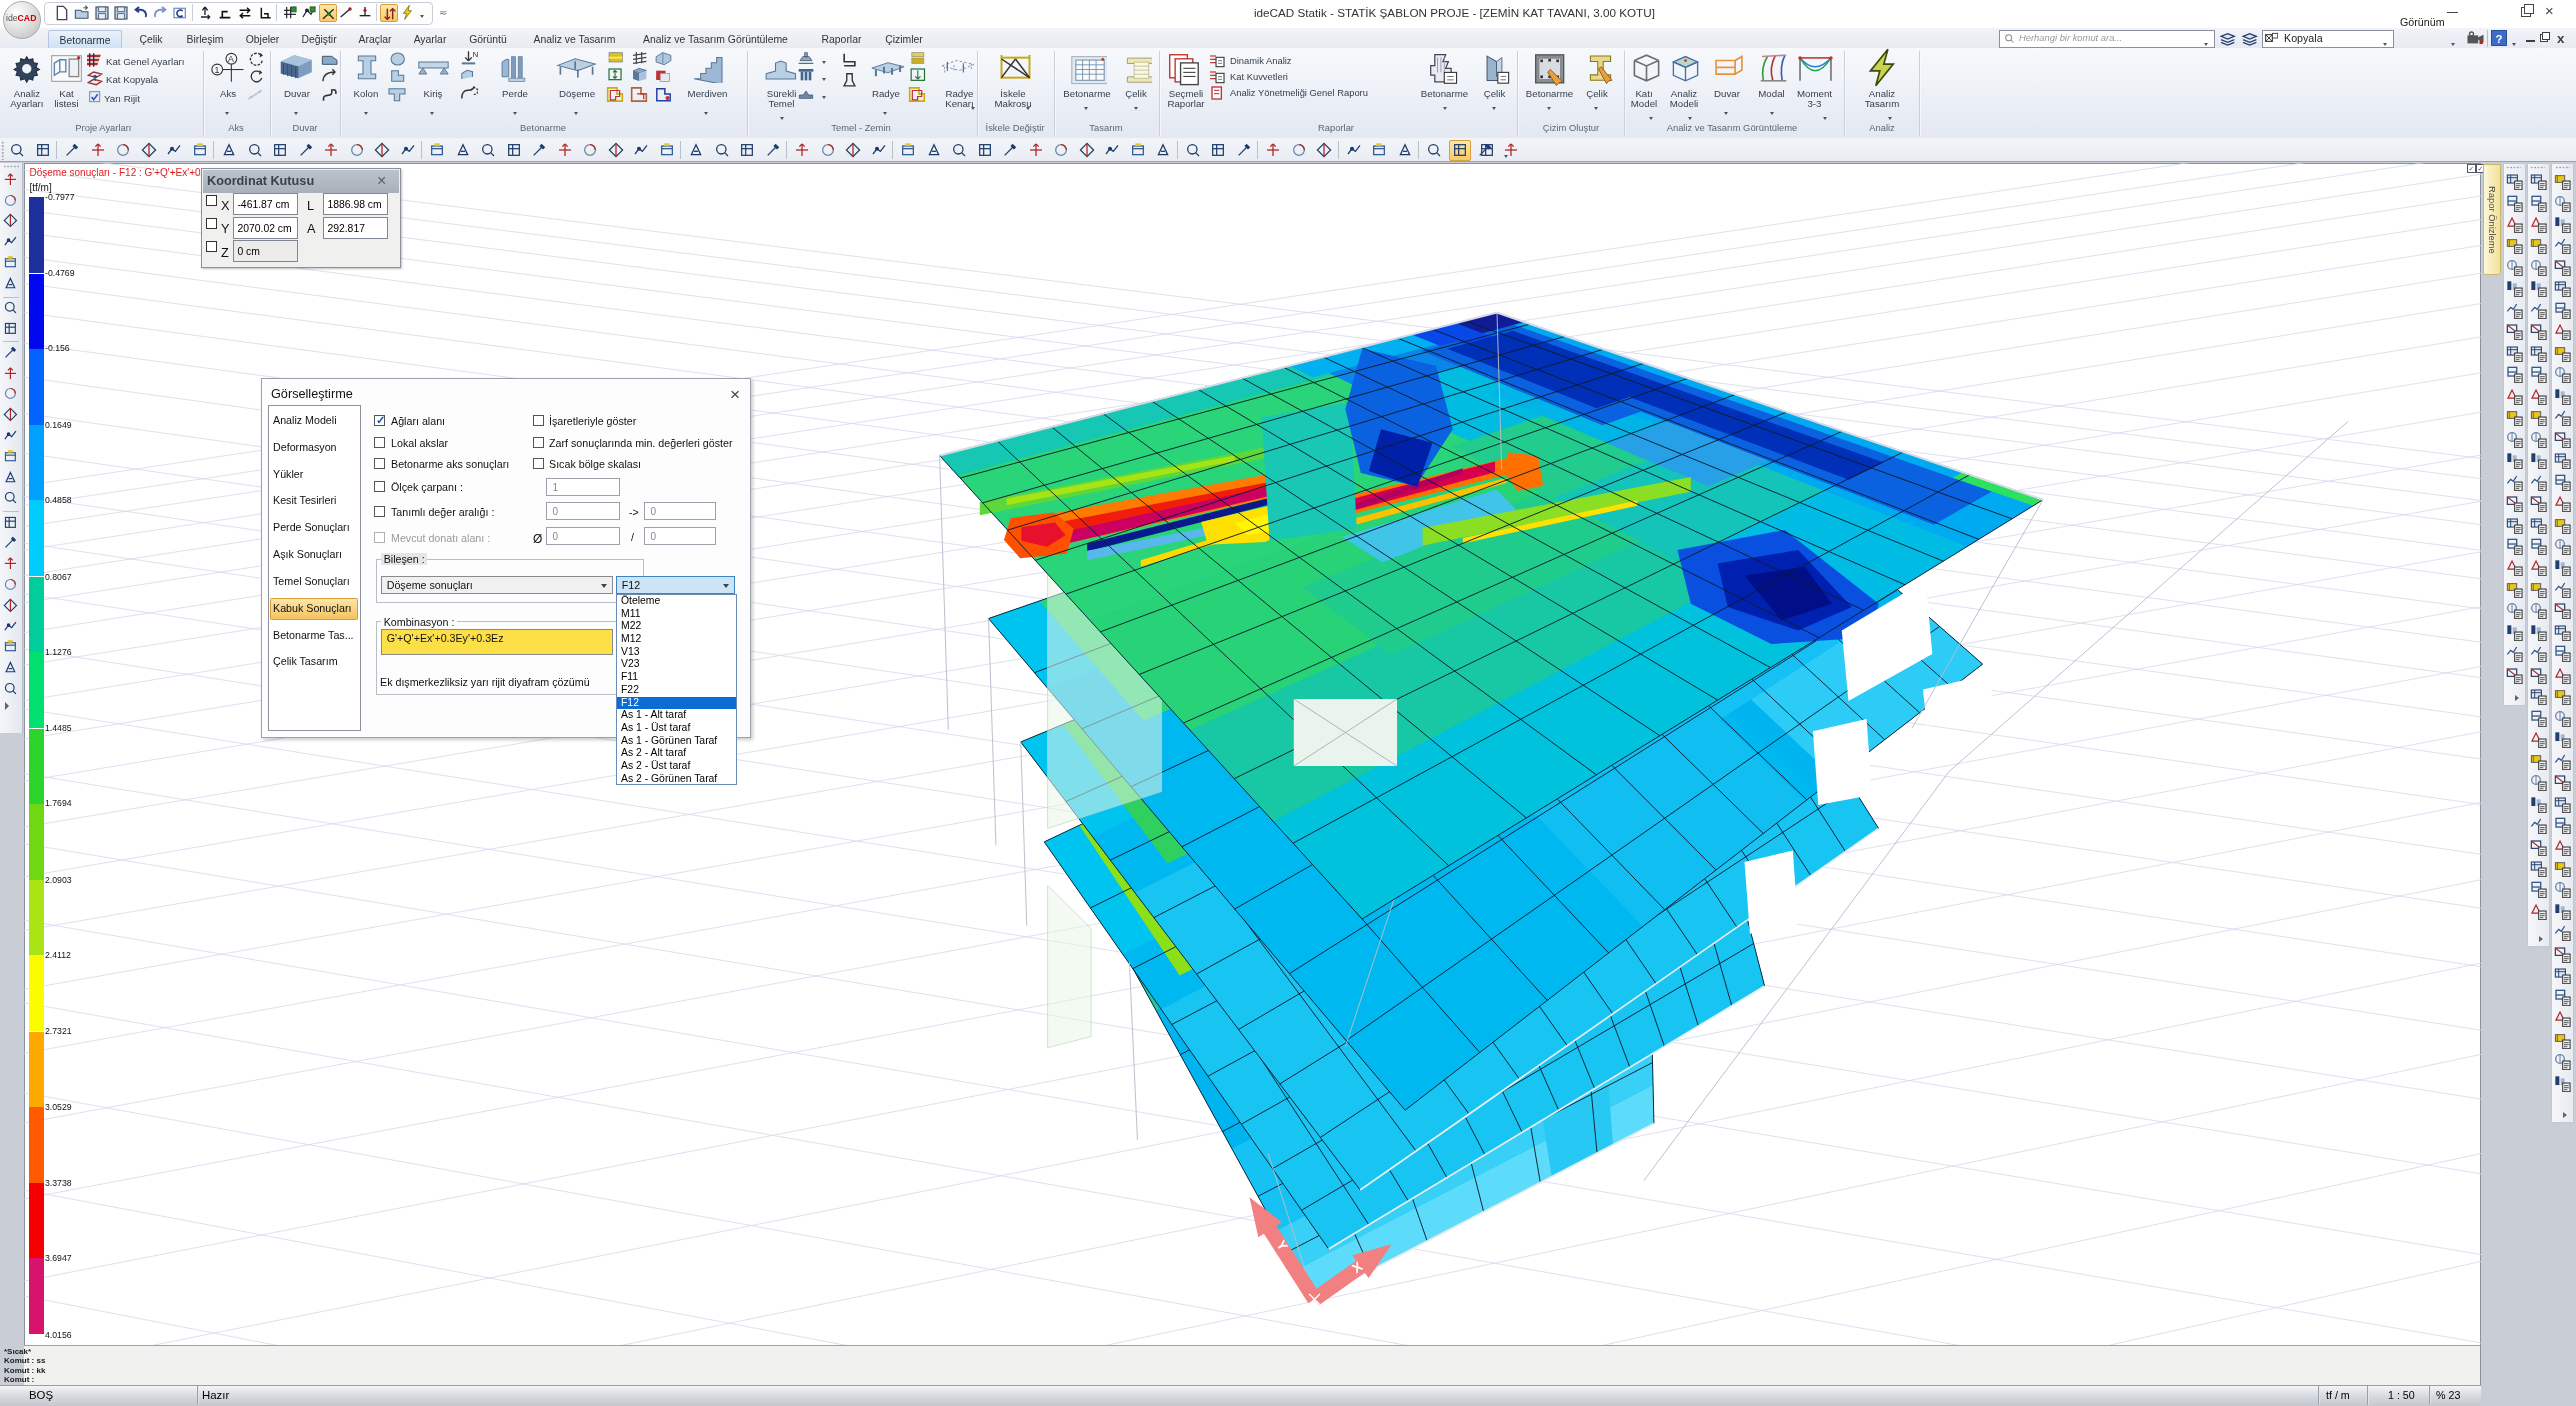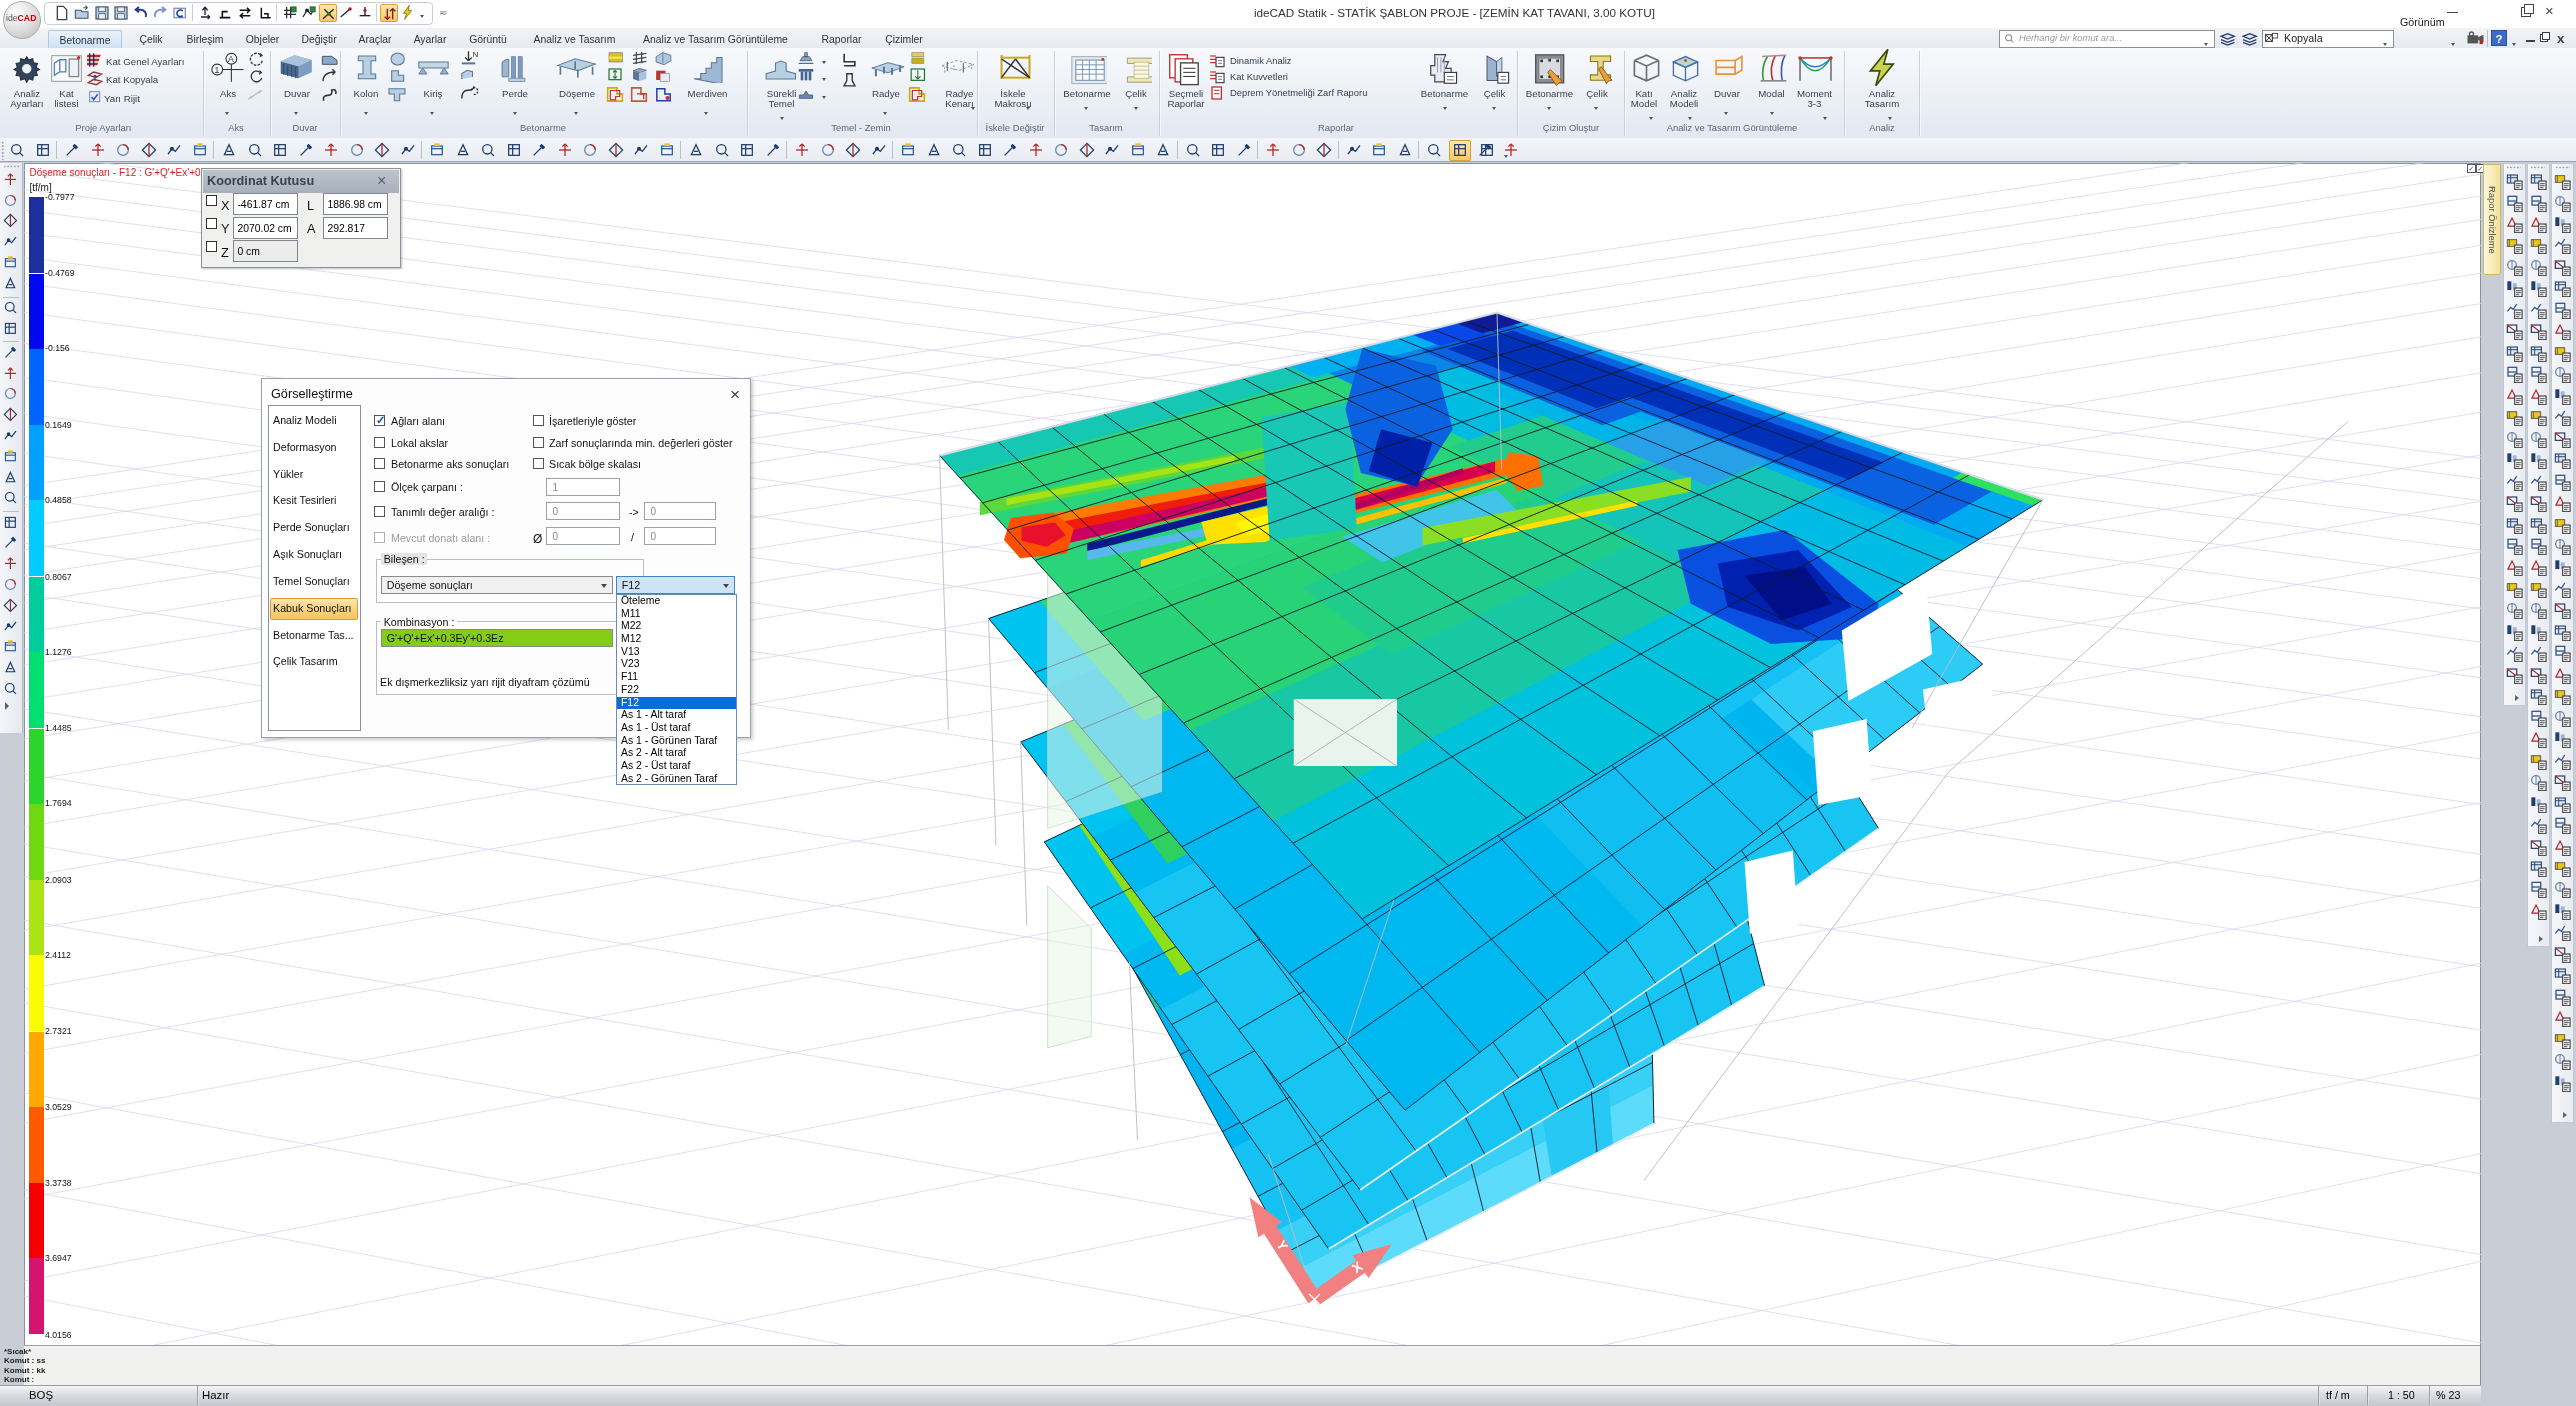--- a/index.html
+++ b/index.html
@@ -889,21 +889,21 @@
         <rect x="12" y="8" width="12" height="14" fill="#fff" stroke="#333" stroke-width="1.6"></rect>
         <line x1="15" y1="13" x2="21" y2="13" stroke="#333"></line>
         <line x1="15" y1="17" x2="21" y2="17" stroke="#333"></line>
       </svg></div>
     <div class="abs" style="left:1230px;top:71px;font-size:9.4px;color:#37404d;white-space:nowrap">Kat Kuvvetleri</div>
     <div class="abs" style="left:1208px;top:85px"><svg width="17.4" height="16" viewBox="0 0 26 24" style="">
         <rect x="6" y="3" width="14" height="18" fill="#fff" stroke="#c03030" stroke-width="2"></rect>
         <line x1="9" y1="8" x2="17" y2="8" stroke="#c03030" stroke-width="1.6"></line>
         <line x1="9" y1="13" x2="17" y2="13" stroke="#c03030" stroke-width="1.6"></line>
       </svg></div>
-    <div class="abs" style="left:1230px;top:87px;font-size:9.4px;color:#37404d;white-space:nowrap">Deprem Yönetmeliği Zarf Raporu</div>
+    <div class="abs" style="left:1230px;top:87px;font-size:9.4px;color:#37404d;white-space:nowrap">Analiz Yönetmeliği Genel Raporu</div>
     <div class="abs" style="left:1428px;top:52px"><svg width="34" height="34" viewBox="0 0 50 50" style="">
         <g>
           <path d="M10 4 h16 l-4 10 h8 l-4 10 h8 v20 h-24 v-10 h-6 v-14 h6 z" fill="#e8edf4" stroke="#445" stroke-width="1.8"></path>
           <g stroke="#99a" stroke-width="1.4">
             <line x1="14" y1="8" x2="14" y2="30"></line>
             <line x1="19" y1="8" x2="19" y2="30"></line>
             <line x1="24" y1="8" x2="24" y2="30"></line>
           </g>
           <rect x="24" y="30" width="18" height="16" fill="#fff" stroke="#333" stroke-width="1.6"></rect>
           <line x1="28" y1="36" x2="38" y2="36" stroke="#333"></line>
@@ -2869,21 +2869,21 @@
     <div class="glabel" style="left:533px;top:532px;font-size:12px">Ø</div>
     <div class="abs" style="left:546px;top:527px;width:74px;height:18px;background:#fff;border:0.7px solid #9aa1ab;font-size:10px;color:#888;line-height:18px;padding-left:5.4px">0</div>
     <div class="glabel" style="left:631px;top:531px">/</div>
     <div class="abs" style="left:644px;top:527px;width:72px;height:18px;background:#fff;border:0.7px solid #9aa1ab;font-size:10px;color:#888;line-height:18px;padding-left:5.4px">0</div>
     <div class="abs" style="left:376px;top:559px;width:268px;height:44px;border:0.7px solid #b8bec8"></div>
     <div class="abs" style="left:381px;top:553px;background:#e5e5e5;padding:0 2.7px;font-size:10.7px;color:#111">Bileşen :</div>
     <div class="combo" style="left:381px;top:576px;width:232px;height:18px">Döşeme sonuçları<span class="ccar"></span></div>
     <div class="combo" style="left:616px;top:576px;width:119px;height:18px;background:#cde4f7;border-color:#3c84c4">F12<span class="ccar"></span></div>
     <div class="abs" style="left:376px;top:621px;width:268px;height:74px;border:0.7px solid #b8bec8"></div>
     <div class="abs" style="left:381px;top:616px;background:#fdfdfd;padding:0 2.7px;font-size:10.7px;color:#111">Kombinasyon :</div>
-    <div class="combo" style="left:381px;top:629px;width:232px;height:18px;background:#84cc16">G'+Q'+Ex'+0.3Ey'+0.3Ez</div>
+    <div class="combo" style="left:381px;top:629px;width:232px;height:26px;background:#fde047">G'+Q'+Ex'+0.3Ey'+0.3Ez</div>
     <div class="abs" style="left:380px;top:676px;font-size:10.7px;color:#111">Ek dışmerkezliksiz yarı rijit diyafram çözümü</div>
     <div class="abs" style="left:616px;top:594px;width:121px;height:191px;background:#fff;border:0.7px solid #6a8cb4;z-index:30">
       <div class="ditem">Öteleme</div>
       <div class="ditem">M11</div>
       <div class="ditem">M22</div>
       <div class="ditem">M12</div>
       <div class="ditem">V13</div>
       <div class="ditem">V23</div>
       <div class="ditem">F11</div>
       <div class="ditem">F22</div>

